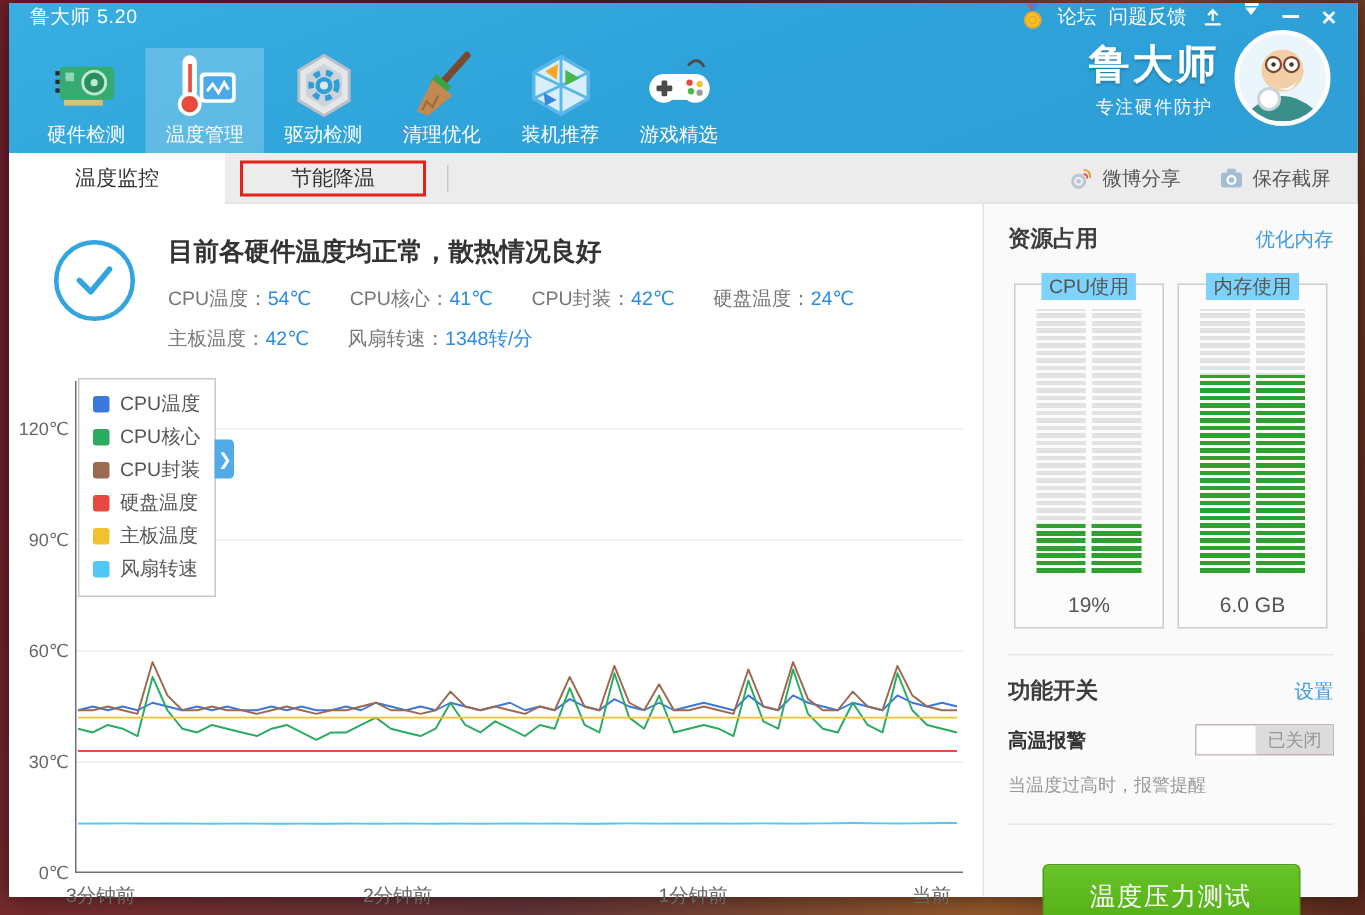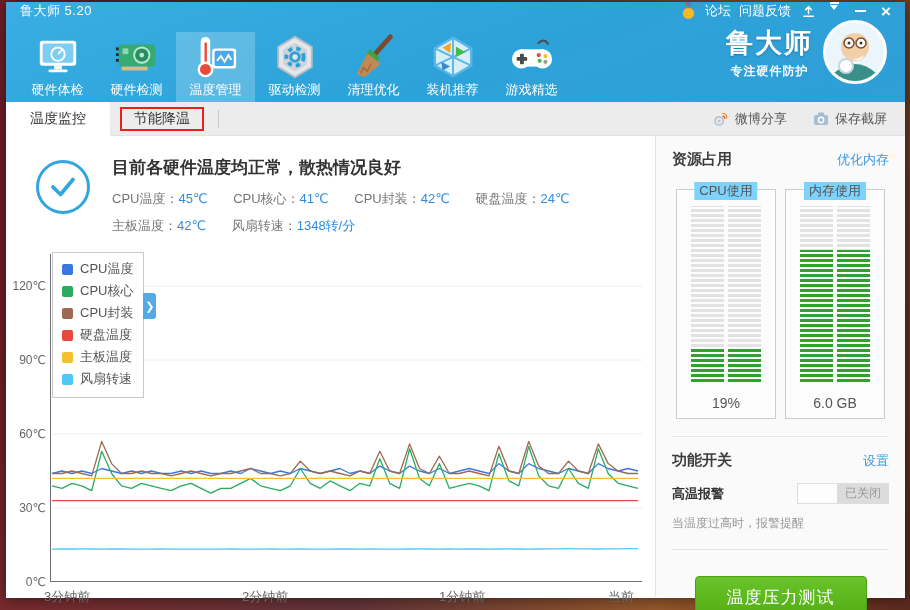--- a/index.html
+++ b/index.html
@@ -36,26 +36,26 @@
   
   .navbar { display:flex; align-items:flex-start; height:70px; padding-left:12px; position:relative; }
   .nav-item { width:79px; height:70px; display:flex; flex-direction:column; align-items:center;
     cursor:pointer; padding-top:2px; }
   .nav-item.active { background:rgba(255,255,255,.22); }
   .nav-ico { width:46px; height:46px; }
   .nav-label { font-size:13px; color:#fff; margin-top:1px; white-space:nowrap; }
   .brand { position:absolute; right:18px; top:-12px; display:flex; align-items:center; gap:10px; }
   .brand-txt { text-align:center; color:#fff; }
   .brand-name { font-size:27px; font-weight:bold; letter-spacing:2px; text-shadow:0 1px 2px rgba(0,0,0,.25); }
-  .brand-slogan { font-size:12px; margin-top:2px; letter-spacing:1px; opacity:.95;font-weight:bold; }
+  .brand-slogan { font-size:12px; margin-top:2px; letter-spacing:1px; opacity:.95; }
   .avatar { width:64px; height:64px; border-radius:50%; background:#eaf5fc; border:3px solid #fdfdfd; overflow:hidden; }
 
   
   .tabbar { display:flex; align-items:center; height:34px; background:#ececec; border-bottom:1px solid #e2e2e2; }
-  .tab { width:104px; height:34px; display:flex; align-items:center; justify-content:center;
+  .tab { width:144px; height:34px; display:flex; align-items:center; justify-content:center;
     font-size:14px; color:#333; cursor:pointer; position:relative; }
   .tab.active { background:#fff; border-bottom:1px solid #fff; margin-bottom:-1px; }
   .anno-box { position:absolute; left:10px; right:10px; top:5px; bottom:5px; border:2px solid #e62117; }
   .tab-divider { width:1px; height:18px; background:#c9c9c9; margin-left:4px; }
   .tab-actions { margin-left:auto; display:flex; gap:26px; padding-right:18px; }
   .tab-action { display:flex; align-items:center; gap:6px; font-size:13px; color:#555; cursor:pointer; }
 
   
   .content { display:flex; height:461px; background:#fff; }
   .main { width:649px; position:relative; }
@@ -148,31 +148,20 @@
           <span class="tb-btn">
               <span class="min-bar"></span>
             </span>
           <span class="tb-btn close-x">×</span>
         </div>
       </div>
 
       <div class="navbar">
         <div class="nav-item">
           <svg class="nav-ico" viewBox="0 0 48 48">
-            <rect x="5" y="7" width="38" height="26" rx="3" fill="#fff"></rect>
-            <rect x="8" y="10" width="32" height="20" rx="2" fill="#7ecdf3"></rect>
-            <circle cx="24" cy="21" r="7" fill="none" stroke="#fff" stroke-width="2"></circle>
-            <line x1="24" y1="21" x2="29" y2="16" stroke="#fff" stroke-width="2"></line>
-            <rect x="20" y="33" width="8" height="4" fill="#fff"></rect>
-            <rect x="14" y="37" width="20" height="3" rx="1.5" fill="#fff"></rect>
-          </svg>
-          <span class="nav-label">硬件体检</span>
-        </div>
-        <div class="nav-item">
-          <svg class="nav-ico" viewBox="0 0 48 48">
             <rect x="5" y="11" width="38" height="23" rx="3" fill="#35ab72"></rect>
             <rect x="9" y="15" width="6" height="6" fill="#8fd4b4"></rect>
             <circle cx="29" cy="22" r="8" fill="#2a8f5e" stroke="#bfe8d4" stroke-width="2"></circle>
             <circle cx="29" cy="22" r="2.5" fill="#bfe8d4"></circle>
             <rect x="8" y="34" width="27" height="4" fill="#d9c078"></rect>
             <rect x="2" y="14" width="3" height="3" fill="#2b2b2b"></rect>
             <rect x="2" y="20" width="3" height="3" fill="#2b2b2b"></rect>
             <rect x="2" y="26" width="3" height="3" fill="#2b2b2b"></rect>
           </svg>
           <span class="nav-label">硬件检测</span>
@@ -294,21 +283,21 @@
         <div class="status">
           <div class="check-circle">
             <svg viewBox="0 0 24 24" width="30" height="30">
               <polyline points="4,12 10,18 20,6" fill="none" stroke="#32a5df" stroke-width="3" stroke-linecap="round" stroke-linejoin="round"></polyline>
             </svg>
           </div>
           <div class="status-text">
             <div class="status-title">目前各硬件温度均正常，散热情况良好</div>
             <div class="readings">
               <div class="row">
-                <span class="reading"><span>CPU温度：</span><b>45℃</b></span>
+                <span class="reading"><span>CPU温度：</span><b>54℃</b></span>
                 <span class="reading"><span>CPU核心：</span><b>41℃</b></span>
                 <span class="reading"><span>CPU封装：</span><b>42℃</b></span>
                 <span class="reading"><span>硬盘温度：</span><b>24℃</b></span>
               </div>
               <div class="row">
                 <span class="reading"><span>主板温度：</span><b>42℃</b></span>
                 <span class="reading"><span>风扇转速：</span><b>1348转/分</b></span>
               </div>
             </div>
           </div>

